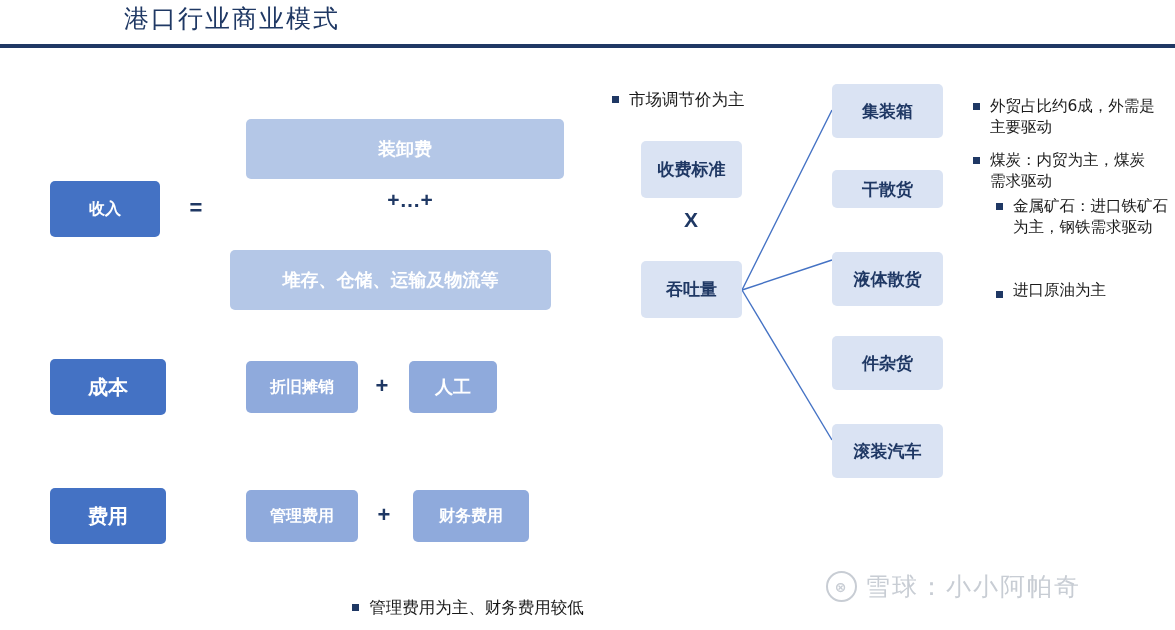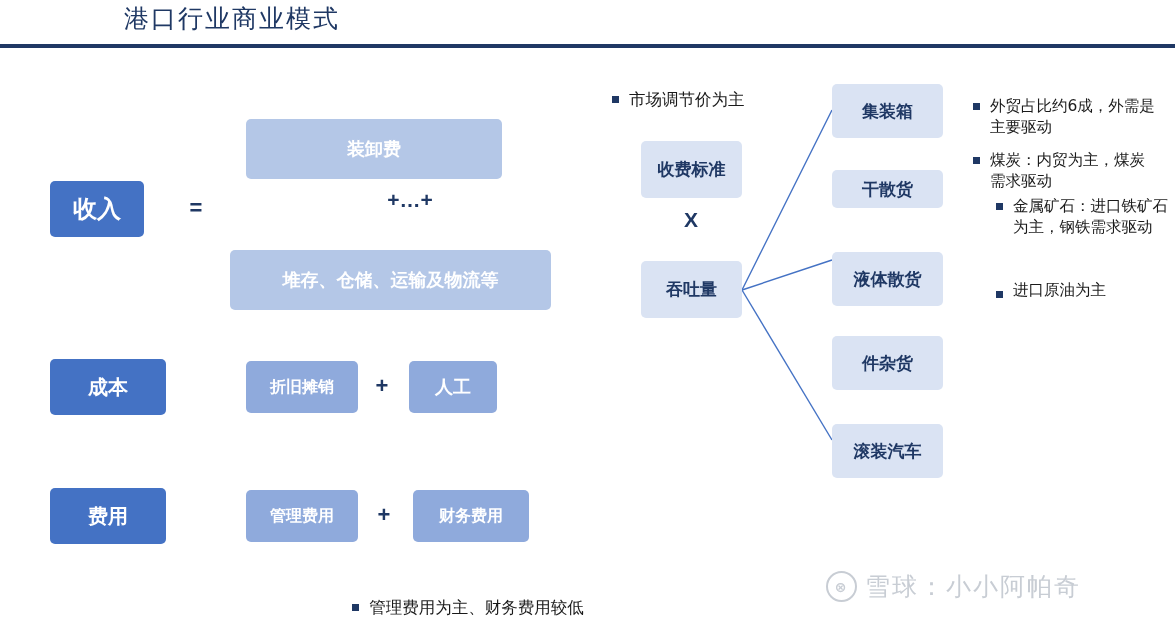--- a/index.html
+++ b/index.html
@@ -81,28 +81,28 @@
 
   <div class="title">港口行业商业模式</div>
   <div class="title-rule"></div>
 
   <svg class="connectors">
     <line x1="742" y1="290" x2="832" y2="110" stroke="#4472c4" stroke-width="1.4"></line>
     <line x1="742" y1="290" x2="832" y2="260" stroke="#4472c4" stroke-width="1.4"></line>
     <line x1="742" y1="290" x2="832" y2="440" stroke="#4472c4" stroke-width="1.4"></line>
   </svg>
 
-  <div class="box dark" style="left:50px;top:181px;width:94px;height:56px;font-size:24px;">
+  <div class="box dark" style="left:50px;top:181px;width:110px;height:56px;font-size:16px;">
     <span>收入</span>
   </div>
   <div class="op" style="left:182px;top:194px;width:28px;height:28px;font-size:22px;">
     <span>=</span>
   </div>
 
-  <div class="box light" style="left:246px;top:119px;width:256px;height:60px;font-size:18px;">
+  <div class="box light" style="left:246px;top:119px;width:318px;height:60px;font-size:18px;">
     <span>装卸费</span>
   </div>
 
   <div class="op" style="left:380px;top:186px;width:60px;height:28px;font-size:21px;">
     <span>+…+</span>
   </div>
 
   <div class="box light" style="left:230px;top:250px;width:321px;height:60px;font-size:18px;">
     <span>堆存、仓储、运输及物流等</span>
   </div>

